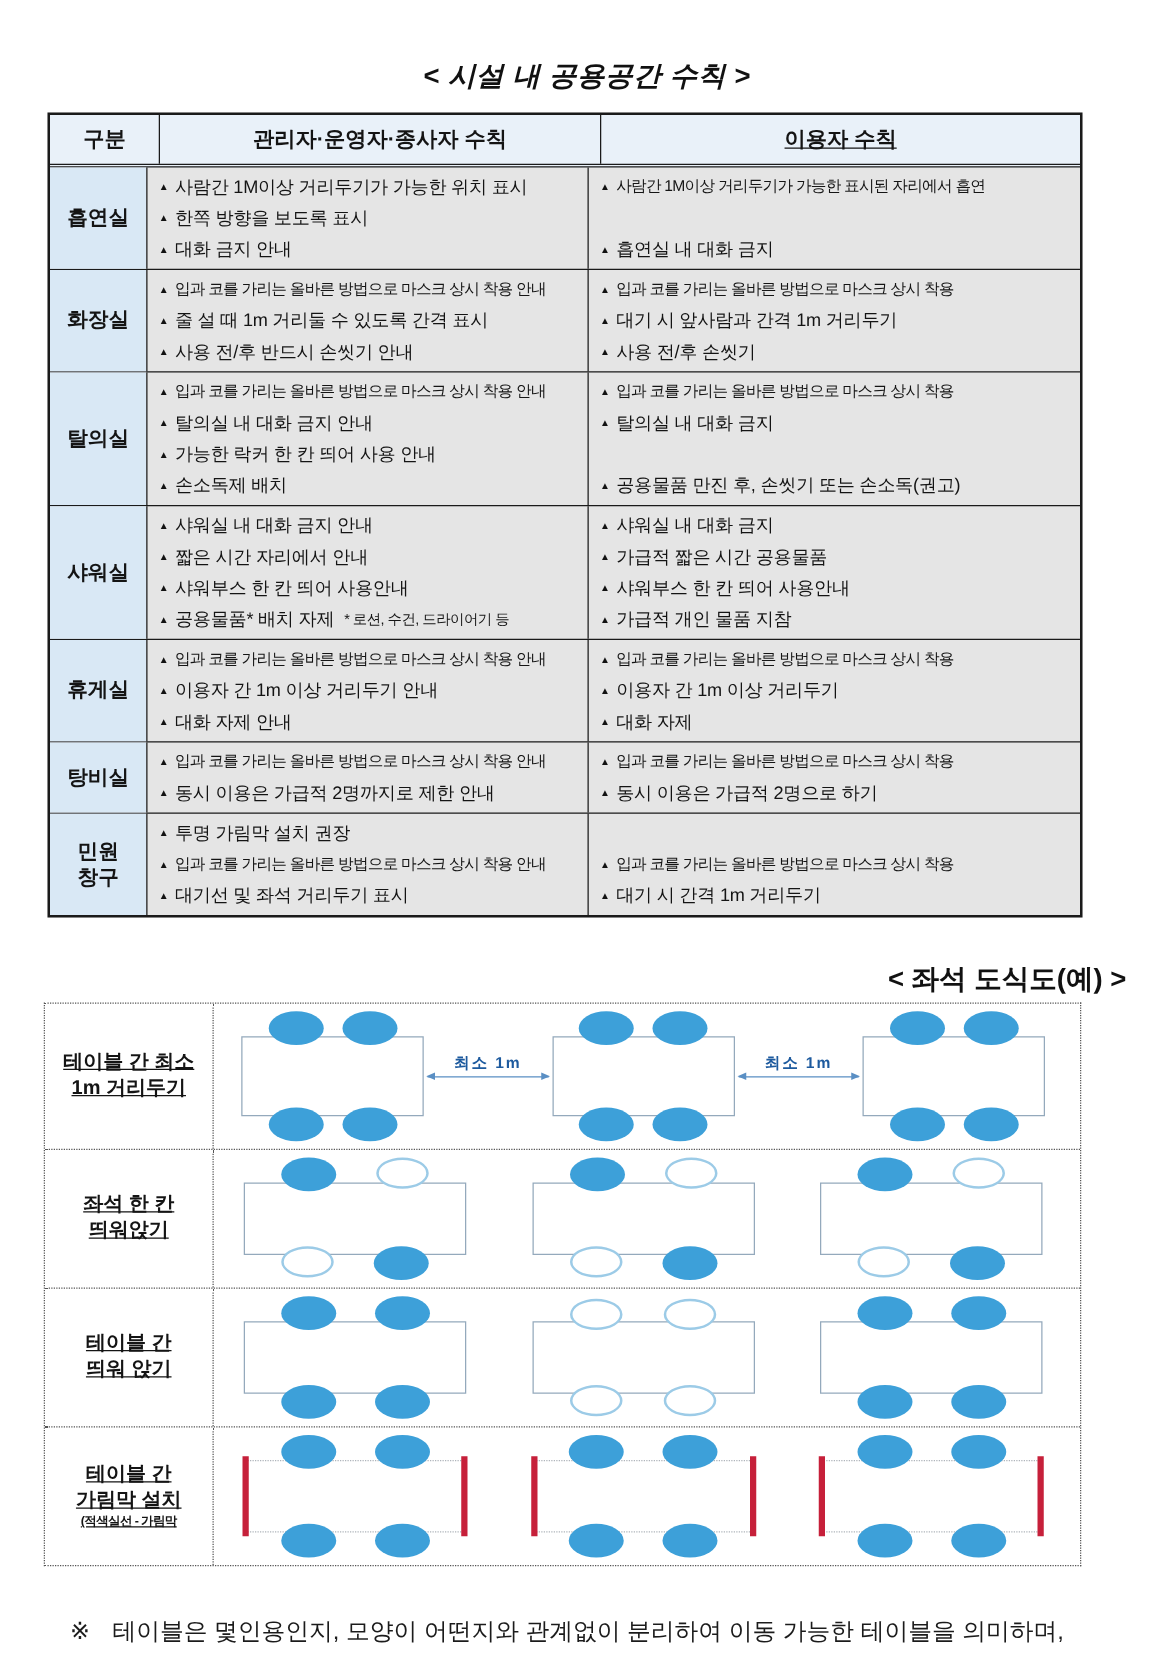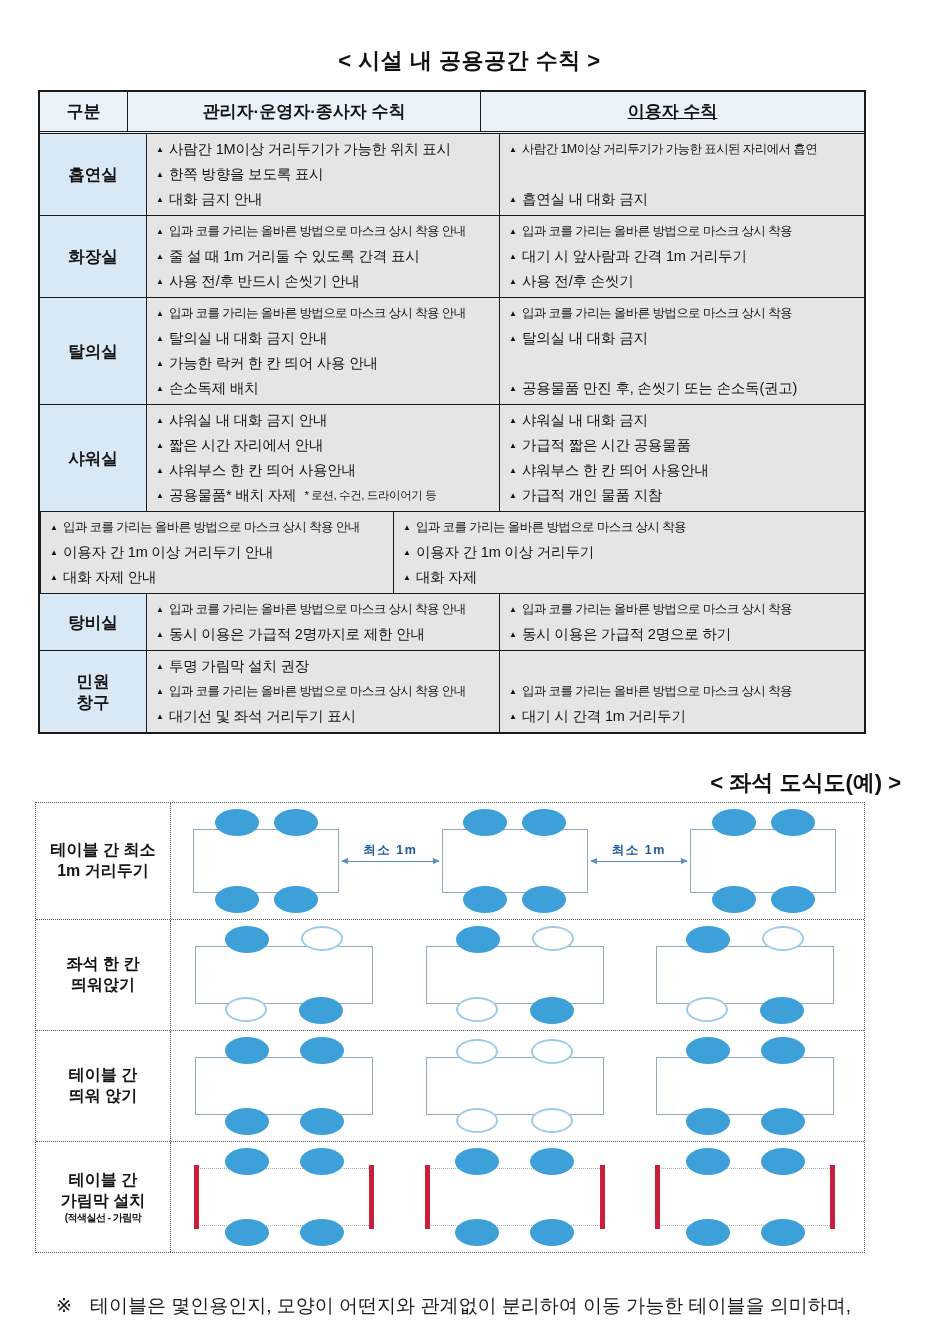--- a/index.html
+++ b/index.html
@@ -3,52 +3,52 @@
 <meta charset="utf-8">
 <style>
   * { margin:0; padding:0; box-sizing:border-box; }
   html,body { background:#ffffff; }
   body {
     width:935px; height:1328px; position:relative; overflow:hidden;
     font-family:"Liberation Sans","DejaVu Sans",sans-serif; color:#141414;
   }
   .doc { padding:46px 34px 0 38px; }
 
-  .main-title { text-align:center; font-size:22px; font-weight:bold; letter-spacing:0.5px; margin-bottom:14px; color:#111; }
+  .main-title { text-align:center; font-size:22px; font-weight:bold; letter-spacing:0.5px; margin-bottom:14px; color:#111;font-style:italic; }
 
   
   .rules-table { width:828px; border:2px solid #1a1a1a; background:#e5e5e5; }
   .rt-header { display:flex; background:#e9f1f9; border-bottom:3px double #1a1a1a; }
   .rt-header > div { padding:8px 2px; text-align:center; font-weight:bold; font-size:17px; }
   .rt-header > div + div { border-left:1px solid #1a1a1a; }
   .col-cat { width:87px; }
   .col-mgr { width:353px; }
   .col-usr { flex:1;text-decoration:underline; }
   .rt-body .rt-row { display:flex; }
   .rt-body .rt-row + .rt-row { border-top:1px solid #1a1a1a; }
-  .rt-cat { width:106px; background:#d9e8f5; display:flex; align-items:center; justify-content:center;
+  .rt-cat { width:77px; background:#d9e8f5; display:flex; align-items:center; justify-content:center;
             font-weight:bold; font-size:16.5px; text-align:center; white-space:pre-line; line-height:1.25; }
   .rt-cell { width:353px; border-left:1px solid #1a1a1a; padding:3px 5px 3px 7px;
              display:flex; flex-direction:column; justify-content:space-evenly; }
   .rt-cell.usr { flex:1; }
   .rt-line { display:flex; align-items:center; min-height:25px; }
   .bullet { font-size:8px; margin:0 5px 0 2px; flex:none; color:#111; }
   .txt { font-size:14.5px; white-space:nowrap; letter-spacing:-0.2px; }
   .txt.cond { font-size:12.5px; letter-spacing:-0.6px; }
   .small-note { font-size:11.5px; margin-left:8px; white-space:nowrap; letter-spacing:-0.4px; }
 
   
   .diagram-title { text-align:right; font-size:22px; font-weight:bold; margin:34px 0 4px 0; color:#111; }
   .seat-diagram { width:830px; margin-left:-3px; border:1px dotted #555; }
   .sd-row { display:flex; min-height:88px; }
   .sd-row.r-distance { min-height:97px; }
   .sd-row + .sd-row { border-top:1px dotted #555; }
   .sd-label { width:135px; border-right:1px dotted #555; display:flex; flex-direction:column;
               align-items:center; justify-content:center; font-weight:bold; font-size:16px;
-              text-align:center; white-space:pre-line; line-height:1.3; }
+              text-align:center; white-space:pre-line; line-height:1.3;text-decoration:underline; }
   .sd-label .lnote { font-size:10px; font-weight:bold; letter-spacing:-0.5px; }
   .sd-content { flex:1; display:flex; align-items:center; padding:6px 28px 6px 22px;text-decoration:underline; }
   .sd-content.spread { justify-content:space-between; padding:6px 30px 6px 24px; }
   .tunit { display:flex; flex-direction:column; align-items:center; }
   .chairs { display:flex; width:100%; justify-content:space-around; padding:0 14px; }
   .chairs.top { margin-bottom:-7px; }
   .chairs.bot { margin-top:-7px; }
   .chair { width:44px; height:27px; border-radius:50%; background:#3da0d9; position:relative; z-index:2; display:inline-block; }
   .chair.e { background:#fff; border:2px solid #9ccbe7; width:42px; height:25px; }
   .tbl { background:#fff; border:1px solid #94a9bc; position:relative; }
@@ -212,20 +212,21 @@
               <span class="bullet">▲</span>
               <span class="txt">샤워부스 한 칸 띄어 사용안내</span>
             </div>
             <div class="rt-line">
               <span class="bullet">▲</span>
               <span class="txt">가급적 개인 물품 지참</span>
             </div>
           </div>
         </div>
         <div class="rt-row" style="min-height: 79.4px;">
+          <div class="rt-cat">휴게실</div>
           <div class="rt-cell">
             <div class="rt-line">
               <span class="bullet">▲</span>
               <span class="txt cond">입과 코를 가리는 올바른 방법으로 마스크 상시 착용 안내</span>
             </div>
             <div class="rt-line">
               <span class="bullet">▲</span>
               <span class="txt">이용자 간 1m 이상 거리두기 안내</span>
             </div>
             <div class="rt-line">

